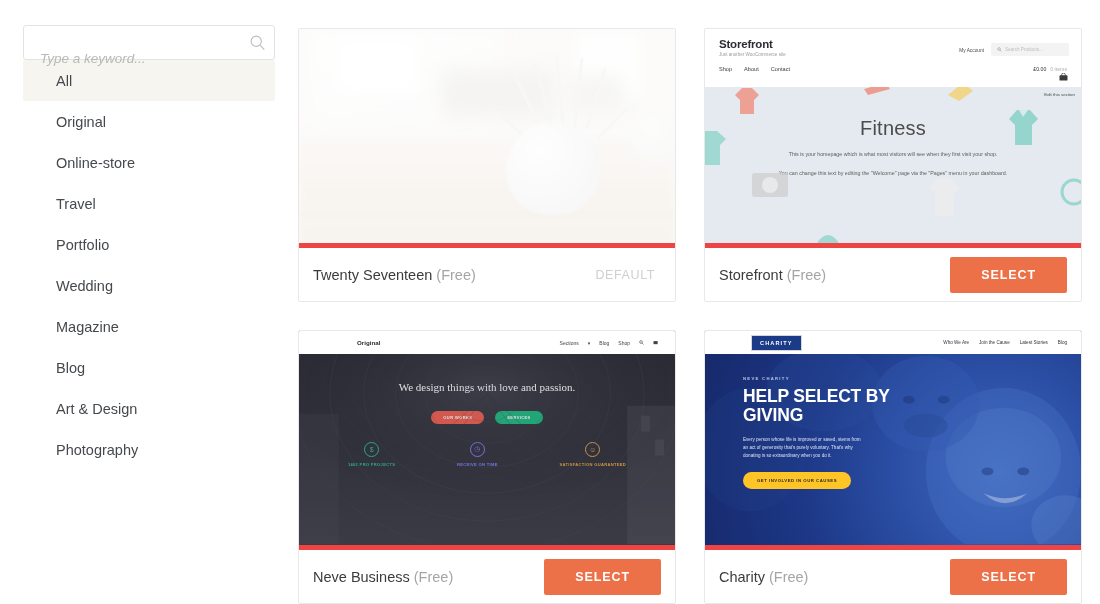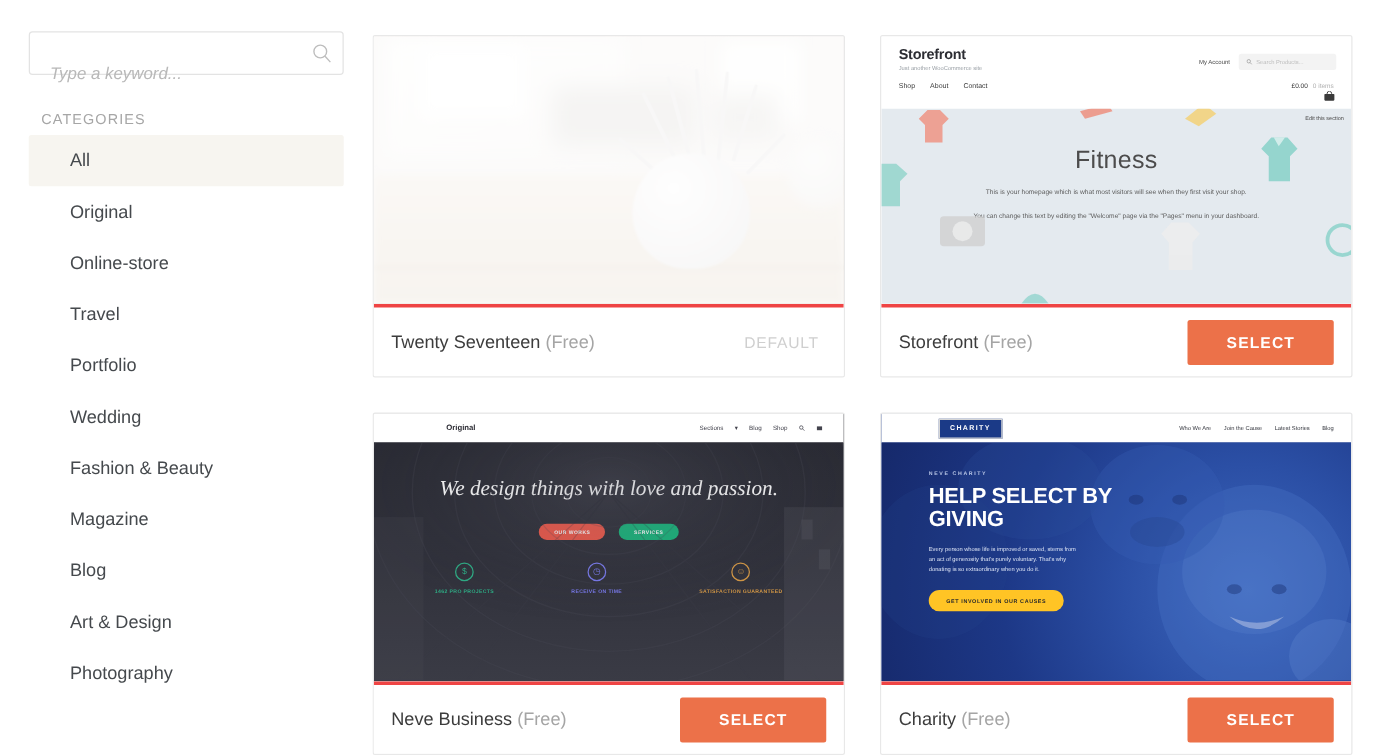--- a/index.html
+++ b/index.html
@@ -64,21 +64,21 @@
     box-sizing:border-box;
     overflow:hidden;
     display:flex;flex-direction:column;
   }
   .shot{height:214px;overflow:hidden;position:relative;background:#f4f4f4;}
   .card-foot{
     height:58px;flex:0 0 58px;
     display:flex;align-items:center;justify-content:space-between;
     padding:0 14px 0 14px;
     box-sizing:border-box;
-    border-top:3px solid #ef4444;
+    border-top:5px solid #ef4444;
     background:#fff;
   }
   .theme-name{font-size:14.5px;color:#3c3c3c;}
   .theme-name .free{color:#a5a5a5;}
   .default-tag{
     font-size:12.5px;letter-spacing:.6px;color:#cfcfcf;
     text-transform:uppercase;padding-right:6px;
   }
   .select-btn{
     background:#ec7149;color:#fff;border:0;
@@ -134,21 +134,21 @@
   
   .nv{position:absolute;inset:0;background:#262730;overflow:hidden;}
   .nv-bar{height:23px;background:#fff;display:flex;align-items:center;justify-content:space-between;
     padding:0 16px;box-sizing:border-box;}
   .nv-logo{font-size:6.2px;color:#2b2b33;font-weight:600;margin-left:42px;}
   .nv-menu{display:flex;gap:9px;align-items:center;font-size:5px;color:#43434d;}
   .nv-hero{position:absolute;left:0;right:0;top:23px;bottom:0;
     background:linear-gradient(180deg,#2a2b34 0%,#30313b 48%,#3a3b45 100%);overflow:hidden;}
   .nv-arches{position:absolute;inset:0;opacity:.5;}
   .nv-title{text-align:center;color:#fff;font-family:"Liberation Serif","DejaVu Serif",serif;
-    font-size:17px;line-height:1.34;margin-top:26px;font-weight:400;font-style:italic;}
+    font-size:11px;line-height:1.34;margin-top:26px;font-weight:400;}
   .nv-btns{display:flex;justify-content:center;gap:11px;margin-top:16px;}
   .nv-btn{font-size:4px;color:#fff;padding:4px 12px;border-radius:10px;letter-spacing:.4px;font-weight:bold;}
   .nv-btn.red{background:#f0594a;}
   .nv-btn.green{background:#18b77c;}
   .nv-feats{display:flex;justify-content:space-around;margin-top:18px;padding:0 18px;}
   .nv-feat{text-align:center;}
   .nv-fico{width:13px;height:13px;border-radius:50%;border:1px solid;margin:0 auto 5px auto;
     display:flex;align-items:center;justify-content:center;font-size:7px;}
   .nv-flab{font-size:4.1px;letter-spacing:.3px;font-weight:bold;}
 
@@ -179,43 +179,39 @@
     <div class="search-wrap">
       <input type="text" placeholder="Type a keyword..." style="">
       <span class="search-ico">
         <svg width="17" height="17" viewBox="0 0 20 20" fill="none" stroke="#bdbdbd" stroke-width="1.3">
           <circle cx="8.5" cy="8.5" r="6"></circle>
             <line x1="13" y1="13" x2="18" y2="18.5"></line>
         </svg>
       </span>
     </div>
 
-    <div class="cat-head">CATEGORIES</div>
 
     <ul class="cat-list">
       <li class="cat-item active">
           <span>All</span>
         </li>
       <li class="cat-item">
           <span>Original</span>
         </li>
       <li class="cat-item">
           <span>Online-store</span>
         </li>
       <li class="cat-item">
           <span>Travel</span>
         </li>
       <li class="cat-item">
           <span>Portfolio</span>
         </li>
       <li class="cat-item">
           <span>Wedding</span>
-        </li>
-      <li class="cat-item">
-          <span>Fashion &amp; Beauty</span>
         </li>
       <li class="cat-item">
           <span>Magazine</span>
         </li>
       <li class="cat-item">
           <span>Blog</span>
         </li>
       <li class="cat-item">
           <span>Art &amp; Design</span>
         </li>

